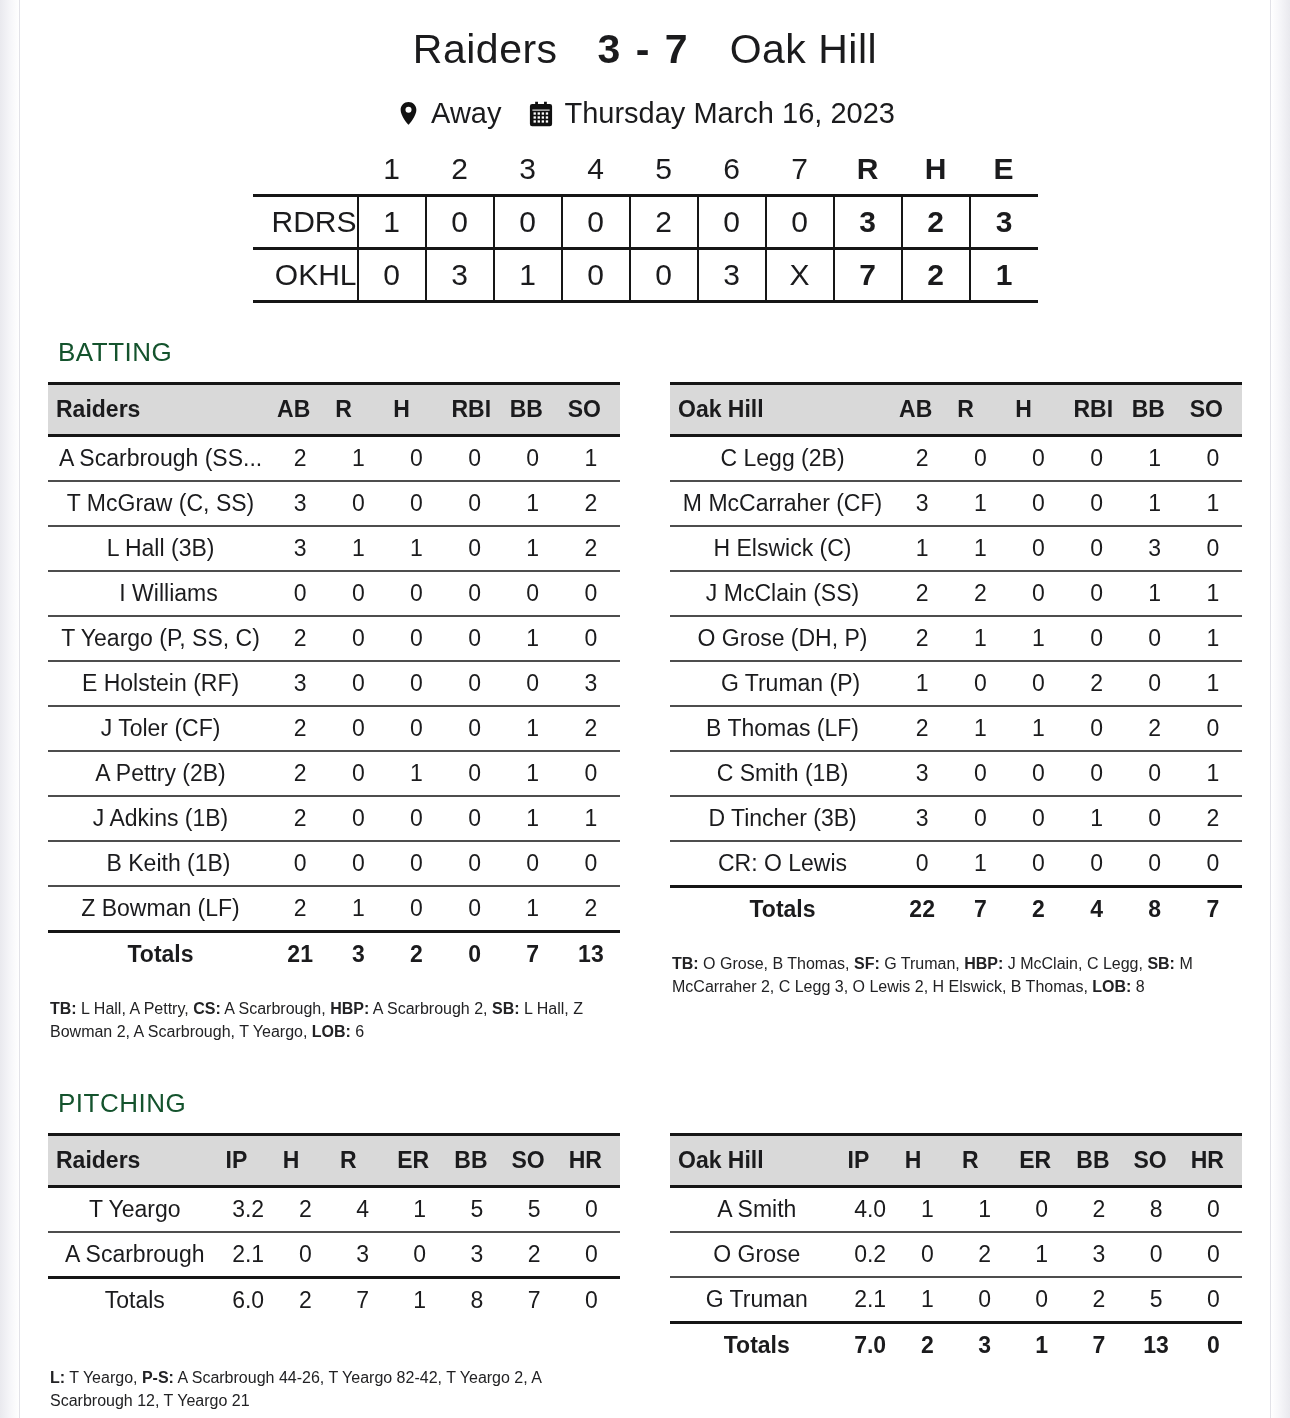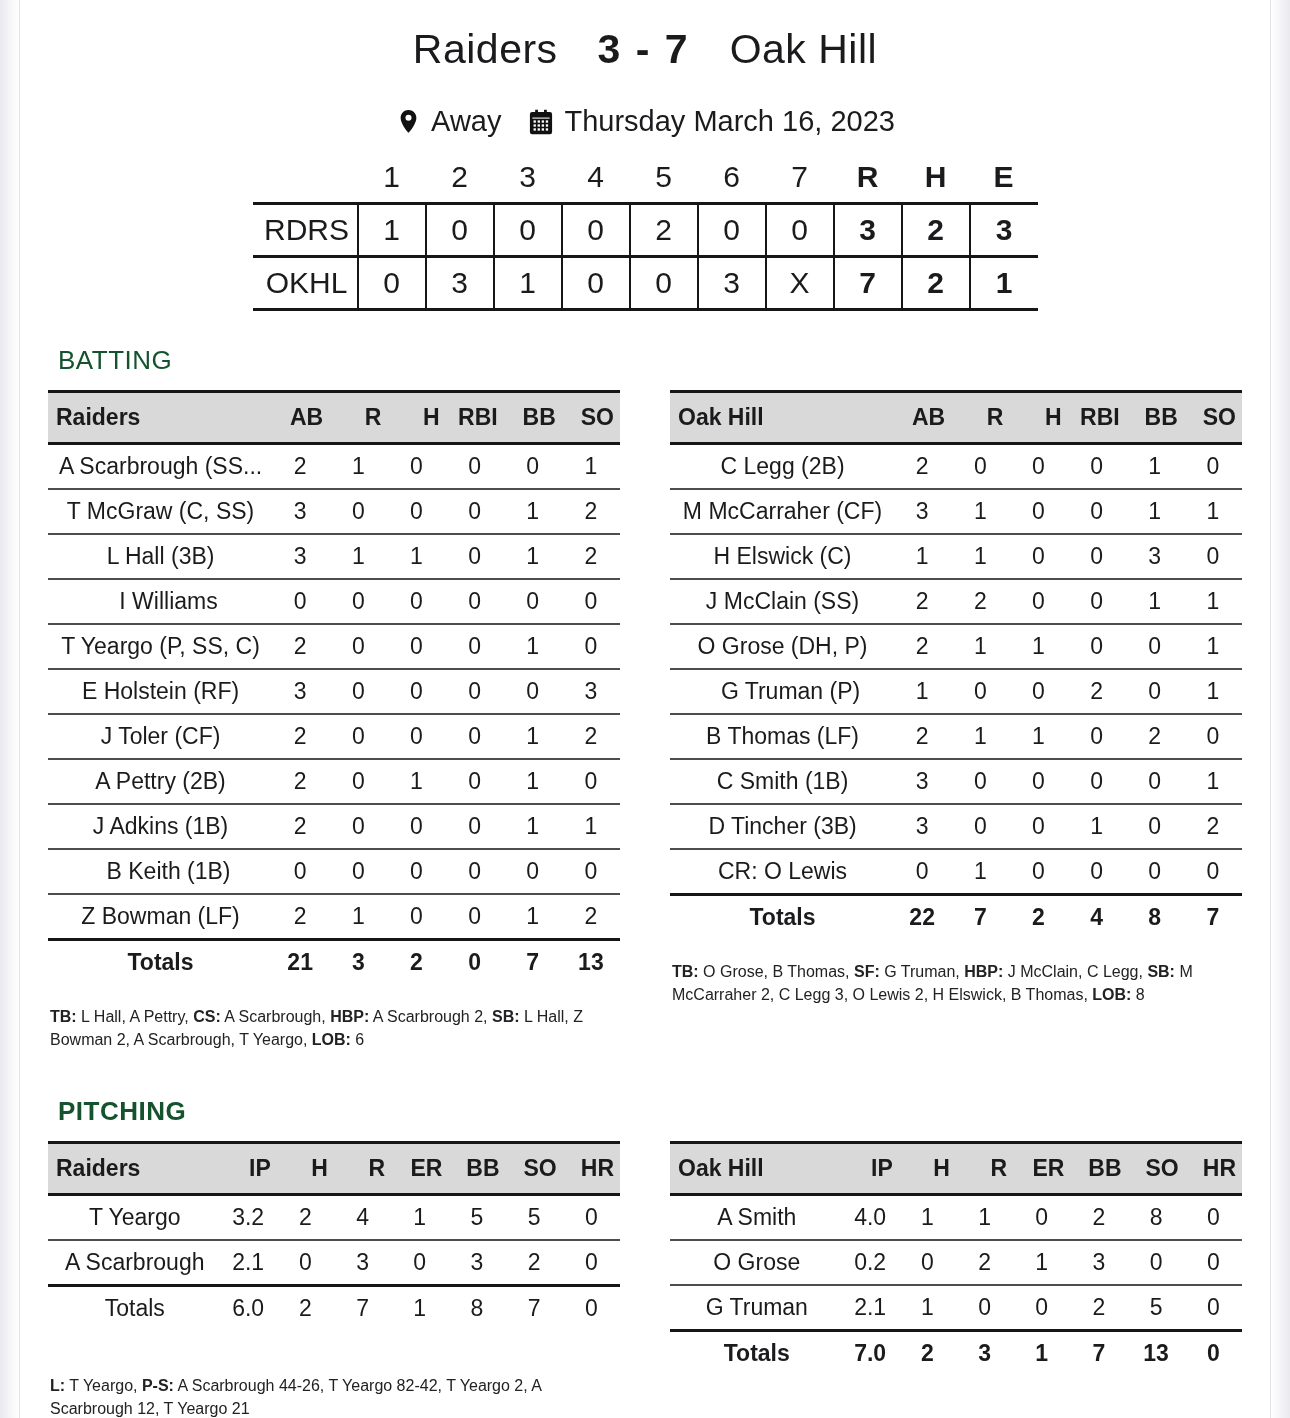--- a/index.html
+++ b/index.html
@@ -14,47 +14,47 @@
   .edge.right { right: 0; background: linear-gradient(to left,  #e9e9ee 0%, #f6f6f9 55%, #ffffff 100%); border-left: 1px solid #e2e2e8; }
 
   .content { position: relative; padding: 24px 48px 0 48px; }
 
   
   .title-row { display: flex; justify-content: center; align-items: baseline; gap: 40px;
                font-size: 41px; margin-top: 2px; }
   .title-row .team { font-weight: 400; letter-spacing: 0.5px; }
   .title-row .score { font-weight: 700; letter-spacing: 2px; }
   .meta-row { display: flex; justify-content: center; align-items: center; gap: 26px;
-              margin-top: 32px; font-size: 29px; }
+              margin-top: 24px; font-size: 29px; }
   .meta-item { display: flex; align-items: center; gap: 9px; }
   .meta-item svg { display: block; }
 
   
   .linescore-wrap { width: 785px; margin: 22px auto 0 auto; }
   table.linescore { border-collapse: collapse; width: 100%; table-layout: fixed; }
   table.linescore th, table.linescore td { padding: 0; height: 53px; font-size: 30px; }
   table.linescore thead th { height: 42px; border: none; font-weight: 400; text-align: center; vertical-align: bottom; padding-bottom: 8px; }
   table.linescore thead th.sum { font-weight: 700; }
   table.linescore thead th.ls-team { text-align: left; }
-  table.linescore .ls-team { width: 105px; text-align: center; padding-left: 4px; }
+  table.linescore .ls-team { width: 105px; text-align: right; padding-left: 4px; }
   table.linescore tbody td { text-align: center; border-top: 3px solid #161616; border-bottom: 3px solid #161616; }
   table.linescore tbody td.num { border-left: 2px solid #161616; }
   table.linescore tbody td.sum { font-weight: 700; }
 
   
   .section-label { font-size: 26px; color: #14532d; letter-spacing: 0.5px; margin: 34px 0 14px 10px; font-weight: 400; }
-  .section-label.pitching { margin-top: 44px; font-weight: bold; }
+  .section-label.pitching { margin-top: 44px; }
   .columns { display: flex; gap: 50px; }
   .col { flex: 1 1 0; min-width: 0; }
 
   
   table.stats { width: 100%; border-collapse: collapse; table-layout: fixed; font-size: 23px; }
   table.stats thead th {
     background: #d9d9d9; border-top: 3px solid #161616; border-bottom: 3px solid #161616;
-    font-weight: 700; padding: 11px 6px; text-align: right;
+    font-weight: 700; padding: 11px 6px; text-align: left;
   }
   table.stats thead th.name-col { text-align: left; padding-left: 8px; }
   table.stats.cols-6 .name-col { width: 39%; }
   table.stats.cols-7 .name-col { width: 30%; }
   table.stats tbody td { border-bottom: 2px solid #4d4d4d; padding: 8px 6px; text-align: center; }
   table.stats tbody td.name { text-align: center; padding-left: 8px; white-space: nowrap; overflow: hidden; }
   table.stats tbody td.name.indent { padding-left: 24px; }
   table.stats tr.totals td { border-top: 3px solid #161616; border-bottom: none; font-weight: 700; }
   table.stats tr.totals.plain td { font-weight: 400; }
   .table-wrap.pitch { min-height: 212px; }

